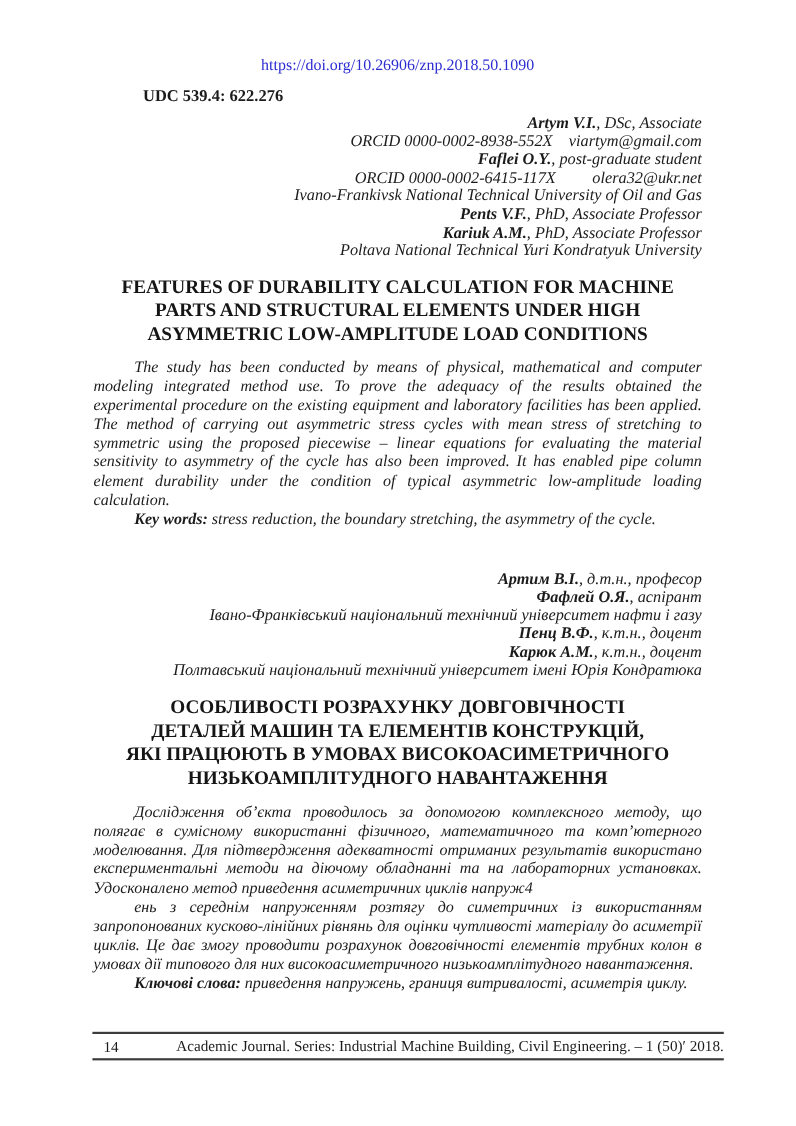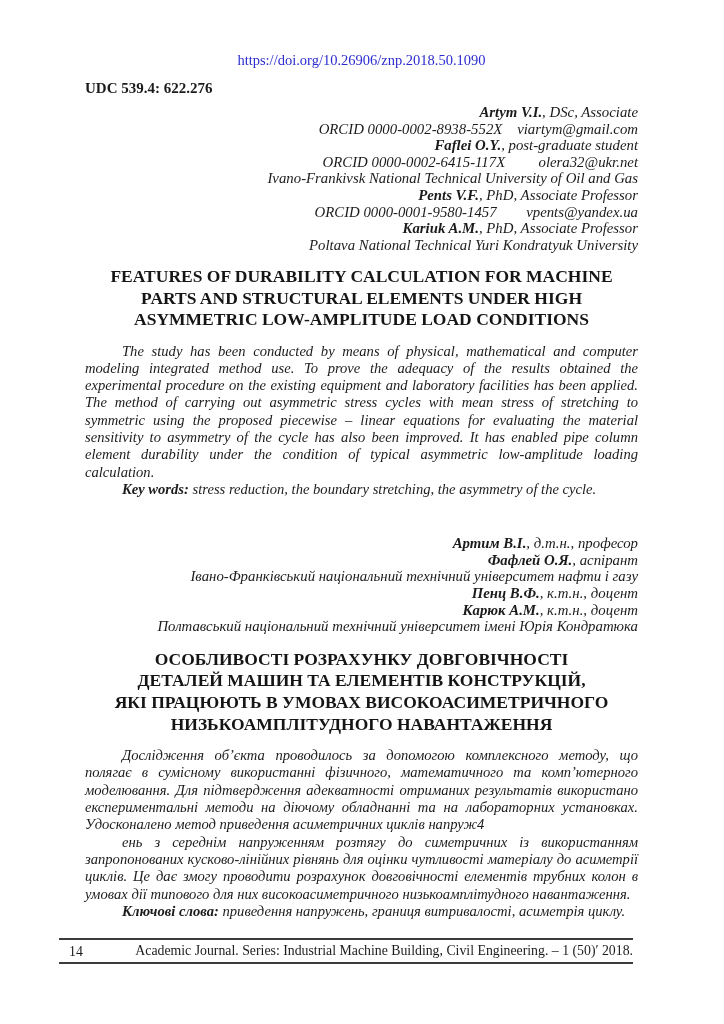--- a/index.html
+++ b/index.html
@@ -9,21 +9,21 @@
     margin:0 auto;
     background:#ffffff;
     font-family:"Liberation Serif", serif;
     color:#1b1b1b;
     box-sizing:border-box;
     padding:52px 86px 0 85px;
     overflow:hidden;
   }
   .doi-row { text-align:center; font-size:14.5px; line-height:17px; }
   .doi-link { color:#2b2bd0; text-decoration:none; cursor:pointer; }
-  .udc { margin-top:11px; font-weight:bold; font-size:15px; line-height:17px; }
+  .udc { margin-top:11px; font-weight:bold; font-size:15px; line-height:17px;margin-left:45px; }
 
   .authors { text-align:right; font-style:italic; font-size:14.8px; line-height:16.6px; }
   .authors-en { margin-top:7px; }
   .authors-uk { margin-top:37px; }
   .aname { font-weight:bold; }
 
   .title {
     margin:12px; text-align:center; font-weight:bold;
     font-size:17.5px; line-height:21.4px;
     white-space:pre-line; color:#151515;
@@ -34,21 +34,21 @@
   .abstract {
     font-style:italic; font-size:14.6px; line-height:17.3px;
     text-align:justify;
   }
   .abstract-en { margin-top:10px; }
   .abstract-uk { margin-top:9px; }
   .abstract p { margin:0; text-indent:37px; }
   .kw-label { font-weight:bold; }
 
   .footer {
-    position:absolute; left:59px; top:938px; width:574px;
+    position:absolute; left:84px; top:938px; width:574px;
     border-top:2px solid #3c3c3c; border-bottom:2px solid #3c3c3c;
     padding:3px 0 4px 0;
     font-size:13.8px; line-height:15px;
   }
   .pagenum { position:absolute; left:10px; top:4px; }
   .journal { text-align:right; }
 </style>
 </head>
 <body>
 
@@ -60,21 +60,20 @@
 
   <div class="udc">UDC 539.4: 622.276</div>
 
   <div class="authors authors-en">
     <div class="aline"><span class="aname">Artym V.I.</span><span>, DSc, Associate</span></div>
     <div class="aline"><span>ORCID 0000-0002-8938-552X&nbsp;&nbsp;&nbsp;&nbsp;viartym@gmail.com</span></div>
     <div class="aline"><span class="aname">Faflei O.Y.</span><span>, post-graduate student</span></div>
     <div class="aline"><span>ORCID 0000-0002-6415-117X&nbsp;&nbsp;&nbsp;&nbsp;&nbsp;&nbsp;&nbsp;&nbsp;&nbsp;olera32@ukr.net</span></div>
     <div class="aline"><span>Ivano-Frankivsk National Technical University of Oil and Gas</span></div>
     <div class="aline"><span class="aname">Pents V.F.</span><span>, PhD, Associate Professor</span></div>
-    <div class="aline"><span>ORCID 0000-0001-9580-1457&nbsp;&nbsp;&nbsp;&nbsp;&nbsp;&nbsp;&nbsp;&nbsp;vpents@yandex.ua</span></div>
     <div class="aline"><span class="aname">Kariuk A.M.</span><span>, PhD, Associate Professor</span></div>
     <div class="aline"><span>Poltava National Technical Yuri Kondratyuk University</span></div>
   </div>
 
   <h1 class="title title-en">FEATURES OF DURABILITY CALCULATION FOR MACHINE
 PARTS AND STRUCTURAL ELEMENTS UNDER HIGH
 ASYMMETRIC LOW-AMPLITUDE LOAD CONDITIONS</h1>
 
   <div class="abstract abstract-en">
     <p>The study has been conducted by means of physical, mathematical and computer modeling integrated method use. To prove the adequacy of the results obtained the experimental procedure on the existing equipment and laboratory facilities has been applied. The method of carrying out asymmetric stress cycles with mean stress of stretching to symmetric using the proposed piecewise – linear equations for evaluating the material sensitivity to asymmetry of the cycle has also been improved. It has enabled pipe column element durability under the condition of typical asymmetric low-amplitude loading calculation.</p>

